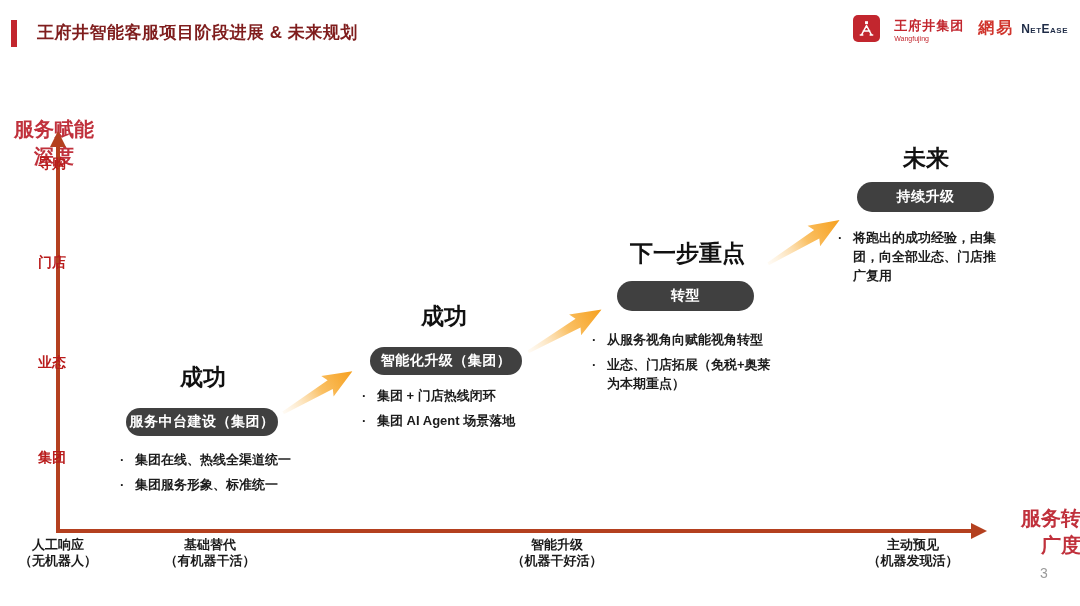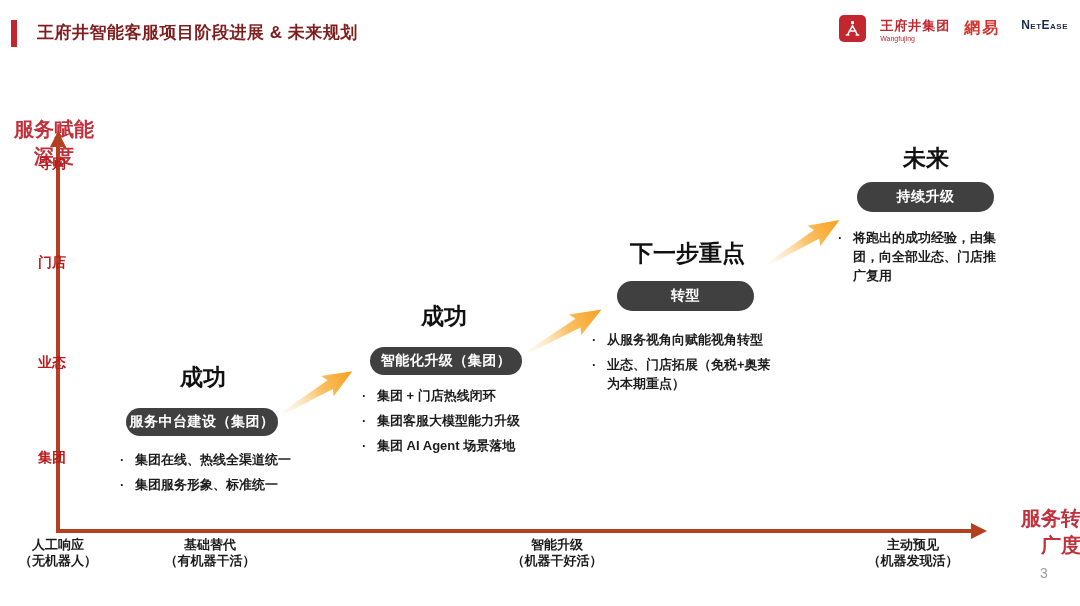--- a/index.html
+++ b/index.html
@@ -11,21 +11,21 @@
   }
   
   .title-bar{position:absolute;left:11px;top:20px;width:6px;height:27px;background:#c2262e;}
   .slide-title{position:absolute;left:37px;top:21px;font-size:17px;font-weight:700;color:#7f1d1d;letter-spacing:.5px;white-space:nowrap;}
   .logos{position:absolute;right:12px;top:15px;display:flex;align-items:center;gap:14px;}
   .wf-logo{display:flex;align-items:flex-end;gap:14px;}
   .wf-badge{width:27px;height:27px;background:#c2262e;border-radius:5px;display:flex;align-items:center;justify-content:center;}
   .wf-texts{display:flex;flex-direction:column;line-height:1;}
   .wf-name{color:#c2262e;font-size:13px;font-weight:700;letter-spacing:1px;}
   .wf-sub{color:#c2262e;font-size:7px;margin-top:3px;}
-  .ne-logo{display:flex;gap:21px;}
+  .ne-logo{display:flex;align-items:center;gap:7px;}
   .ne-cn{color:#d0342c;font-size:16px;font-weight:700;letter-spacing:2px;}
   .ne-en{color:#1f2c47;font-size:12px;font-weight:800;font-variant:small-caps;letter-spacing:.5px;}
   
   .y-axis-title{position:absolute;left:8px;top:76px;width:92px;text-align:center;color:#c0313c;font-size:20px;font-weight:800;line-height:27px;margin-top:40px;}
   .x-axis-title{position:absolute;left:986px;top:505px;width:94px;text-align:center;color:#c0313c;font-size:20px;font-weight:800;line-height:27px;margin-left:28px;}
   .y-axis-line{position:absolute;left:56px;top:146px;width:4px;height:387px;background:#b4401f;}
   .y-axis-head{position:absolute;left:50px;top:131px;width:0;height:0;border-left:8px solid transparent;border-right:8px solid transparent;border-bottom:16px solid #b4401f;}
   .x-axis-line{position:absolute;left:56px;top:529px;width:917px;height:4px;background:#b4401f;}
   .x-axis-head{position:absolute;left:971px;top:523px;width:0;height:0;border-top:8px solid transparent;border-bottom:8px solid transparent;border-left:16px solid #b4401f;}
   .y-tick{position:absolute;left:14px;width:36px;text-align:left;font-size:14px;font-weight:700;color:#b91c1c;margin-left:24px;}
@@ -130,21 +130,20 @@
   <div class="pill" style="left:126px;top:408px;width:152px;height:28px">服务中台建设（集团）</div>
   <ul class="bullets" style="left:120px;top:450px;width:190px">
     <li>集团在线、热线全渠道统一</li>
     <li>集团服务形象、标准统一</li>
   </ul>
 
   <div class="stage-header" style="left:421px;top:301px">成功</div>
   <div class="pill" style="left:370px;top:347px;width:152px;height:28px">智能化升级（集团）</div>
   <ul class="bullets" style="left:362px;top:386px;width:200px">
     <li>集团 + 门店热线闭环</li>
-    <li>集团客服大模型能力升级</li>
     <li>集团 AI Agent 场景落地</li>
   </ul>
 
   <div class="stage-header" style="left:630px;top:238px">下一步重点</div>
   <div class="pill" style="left:617px;top:281px;width:137px;height:30px">转型</div>
   <ul class="bullets" style="left:592px;top:330px;width:190px">
     <li>从服务视角向赋能视角转型</li>
     <li>业态、门店拓展（免税+奥莱为本期重点）</li>
   </ul>
 

